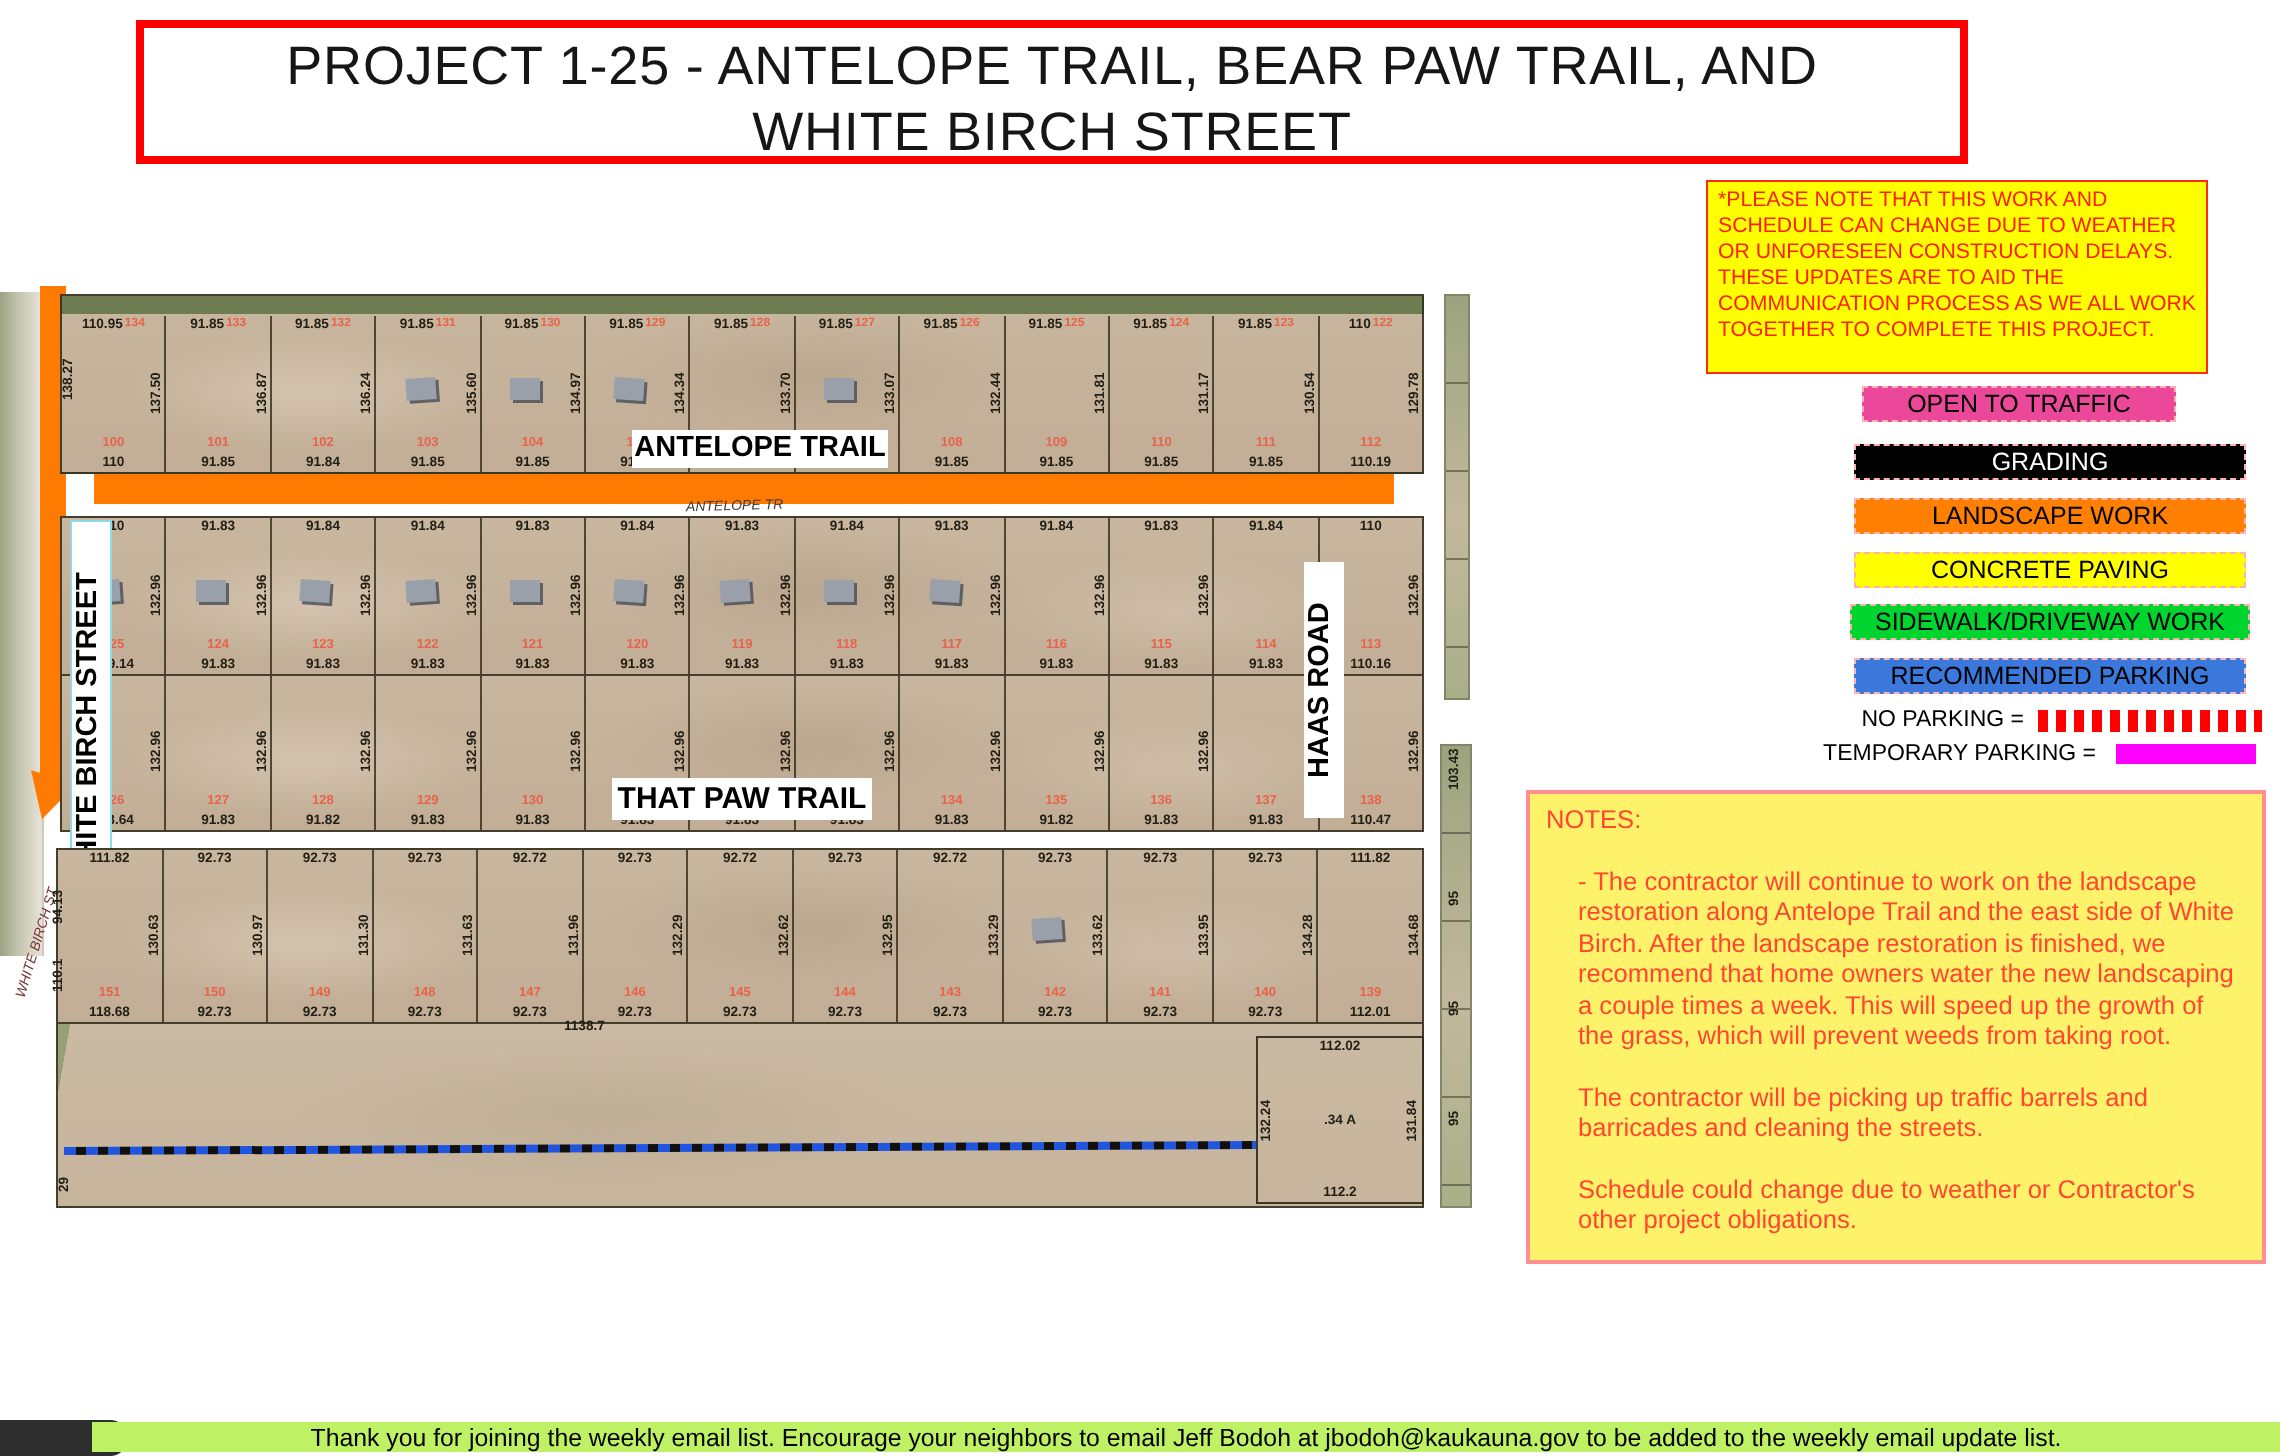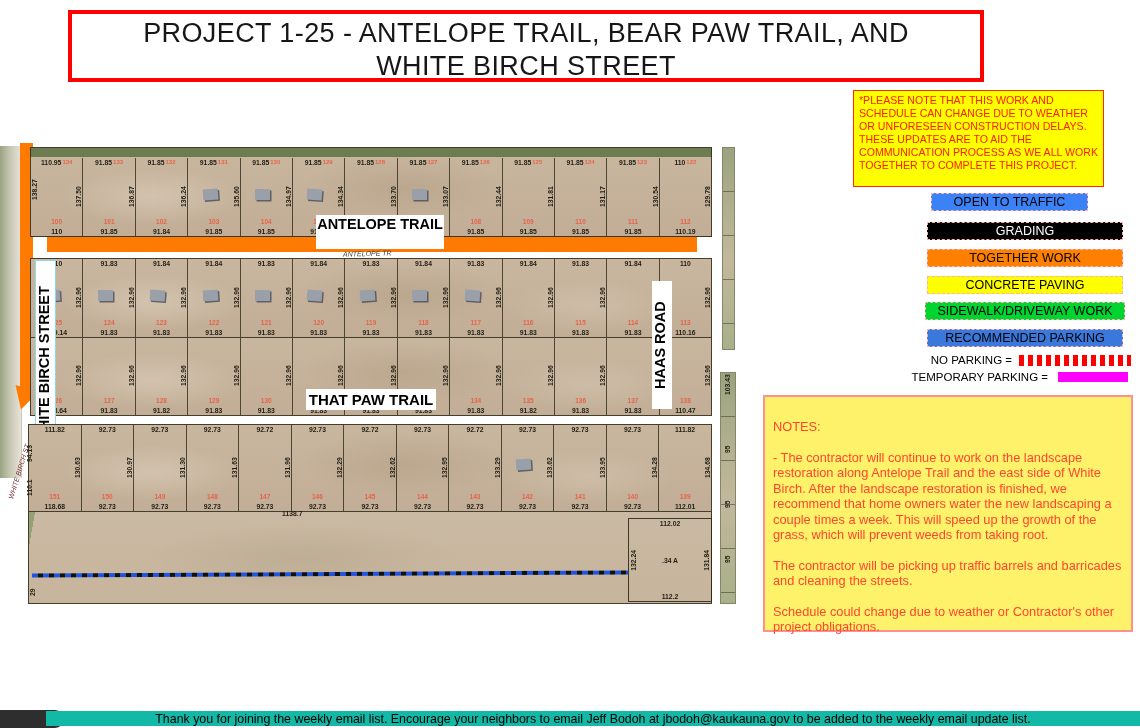--- a/index.html
+++ b/index.html
@@ -10,42 +10,42 @@
   
   .title-box{left:68px;top:10px;width:916px;height:72px;border:4px solid #ff0000;background:#fff;
              text-align:center;font-size:27px;line-height:33px;padding-top:3px;color:#161616;letter-spacing:.4px;}
   .sub-box{left:52px;top:85px;width:618px;height:32px;border:4px solid #ff0000;background:#fff;
            font-size:17px;padding:3px 4px 0 5px;color:#161616;}
   .disc-box{left:853px;top:90px;width:251px;height:97px;background:#ffff00;border:1px solid #ff2a00;
             color:#ff1e00;font-size:10.6px;line-height:13px;padding:3px 5px;}
 
   
   .leg{border:1px dashed #ffb0b0;text-align:center;font-size:12.5px;line-height:17px;color:#000;}
-  .leg-open{left:931px;top:193px;width:157px;height:18px;background:#3b82f6;}
+  .leg-open{left:931px;top:193px;width:157px;height:18px;background:#ec4899;}
   .leg-grading{left:927px;top:222px;width:196px;height:18px;background:#000000;color:#ffffff;}
   .leg-landscape{left:927px;top:249px;width:196px;height:18px;background:#ff8000;}
   .leg-concrete{left:927px;top:276px;width:196px;height:18px;background:#ffff00;}
   .leg-sidewalk{left:925px;top:302px;width:200px;height:18px;background:#00d42e;}
   .leg-parking{left:927px;top:329px;width:196px;height:18px;background:#3a78dc;}
   .leg-text{font-size:11.5px;color:#000;text-align:right;}
   .np-label{left:900px;top:354px;width:112px;}
   .np-bar{left:1019px;top:355px;width:112px;height:11px;
           background:repeating-linear-gradient(90deg,#ff0000 0 5px,#ffffff 5px 9px);}
   .tp-label{left:878px;top:371px;width:170px;}
   .tp-bar{left:1058px;top:372px;width:70px;height:10px;background:#ff00ff;}
 
   
   .notes-box{left:763px;top:395px;width:370px;height:237px;background:#fff26b;border:2px solid #ff9090;
-             color:#ff4630;font-size:12.8px;line-height:15.5px;padding:22px 8px;}
-  .notes-box p{margin:15px 0 0 0;}
+             color:#ff4630;font-size:12.8px;line-height:15.5px;padding:5px 8px;}
+  .notes-box p{margin:15px 0 0 16px;}
   .notes-head{margin:0;}
 
   
   .footer-nub{left:-8px;top:710px;width:72px;height:18px;background:#2e2e2e;border-radius:9px;}
-  .footer-bar{left:46px;top:711px;width:1094px;height:15px;background:#14b8a6;color:#000;
+  .footer-bar{left:46px;top:711px;width:1094px;height:15px;background:#bef264;color:#000;
               font-size:12.4px;line-height:17px;text-align:center;white-space:nowrap;}
 
   
   .left-strip{left:0;top:146px;width:22px;height:332px;
       background:linear-gradient(90deg,#9aa381,#c0c2ab 40%,#d7d4c5 72%,#e6e3d9);
       border-right:1px solid #cfcabb;}
   .orange{background:#ff7a00;}
   .obar-v{left:20px;top:143px;width:13px;height:247px;}
   .obar-tip{left:12px;top:388px;width:0;height:0;border-left:12px solid transparent;
             border-right:12px solid transparent;border-top:22px solid #ff7a00;transform:rotate(16deg);}
@@ -78,21 +78,21 @@
   .edge.bottom{bottom:1px;}
   .outer{color:#e8634b;font-size:6px;margin-left:1px;font-weight:700;vertical-align:top;}
   .vtext{writing-mode:vertical-rl;transform:rotate(180deg);font-size:6.8px;font-weight:700;color:#211e14;}
   .depth{position:absolute;right:0;top:10px;bottom:11px;display:flex;align-items:center;justify-content:center;}
   .lotnum{position:absolute;bottom:11px;left:50%;transform:translateX(-50%);
           color:#e8634b;font-size:6.5px;font-weight:700;}
   .house{position:absolute;left:28%;top:40%;width:15px;height:11px;background:#9aa0aa;
          box-shadow:1.5px 1.5px 0 rgba(70,75,85,.8);}
 
   .street-label{background:#ffffff;color:#000;font-weight:700;text-align:center;}
-  .lbl-antelope{left:316px;top:215px;width:128px;height:34px;font-size:14.5px;line-height:19px;}
+  .lbl-antelope{left:316px;top:215px;width:128px;height:19px;font-size:14.5px;line-height:19px;}
   .lbl-bearpaw{left:306px;top:389px;width:130px;height:21px;font-size:15px;line-height:21px;}
   .vlabel{writing-mode:vertical-rl;transform:rotate(180deg);background:#fff;color:#000;font-weight:700;
           text-align:center;}
   .lbl-whitebirch{left:35px;top:260px;width:21px;height:210px;font-size:14.5px;border:1px solid #8fd8ea;}
   .lbl-haas{left:652px;top:281px;width:20px;height:128px;font-size:14.5px;}
   .small-street{font-size:7px;font-style:italic;color:#3c3c3c;}
   .lbl-antelope-sm{left:343px;top:250px;transform:rotate(-1.5deg);}
   .lbl-wb-sm{left:-16px;top:468px;width:70px;color:#7a3434;transform:rotate(-73deg);text-align:center;}
   .dim{font-size:6.8px;font-weight:700;color:#211e14;}
   .lbl-boundary{left:282px;top:510px;}
@@ -122,21 +122,21 @@
 <div id="wrap">
 
   <div class="abs title-box">
     <div>PROJECT 1-25 - ANTELOPE TRAIL, BEAR PAW TRAIL, AND</div>
     <div>WHITE BIRCH STREET</div>
   </div>
   <div class="abs disc-box">*PLEASE NOTE THAT THIS WORK AND SCHEDULE CAN CHANGE DUE TO WEATHER OR UNFORESEEN CONSTRUCTION DELAYS. THESE UPDATES ARE TO AID THE COMMUNICATION PROCESS AS WE ALL WORK TOGETHER TO COMPLETE THIS PROJECT.</div>
 
   <div class="abs leg leg-open">OPEN TO TRAFFIC</div>
   <div class="abs leg leg-grading">GRADING</div>
-  <div class="abs leg leg-landscape">TOGETHER WORK</div>
+  <div class="abs leg leg-landscape">LANDSCAPE WORK</div>
   <div class="abs leg leg-sidewalk">SIDEWALK/DRIVEWAY WORK</div>
   <div class="abs leg leg-concrete">CONCRETE PAVING</div>
   <div class="abs leg leg-parking">RECOMMENDED PARKING</div>
   <div class="abs leg-text np-label">NO PARKING =</div>
   <div class="abs np-bar"></div>
   <div class="abs leg-text tp-label">TEMPORARY PARKING =</div>
   <div class="abs tp-bar"></div>
 
   <div class="abs notes-box">
     <div class="notes-head">NOTES:</div>

